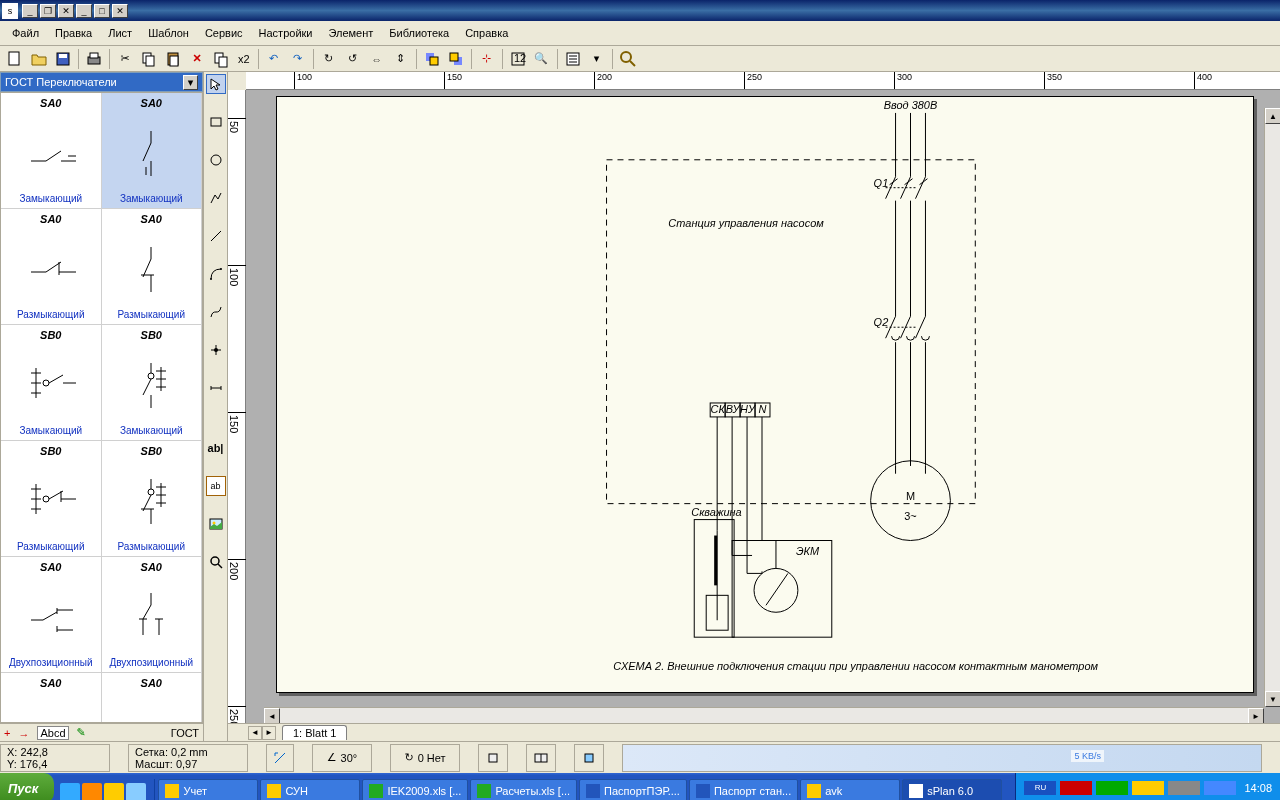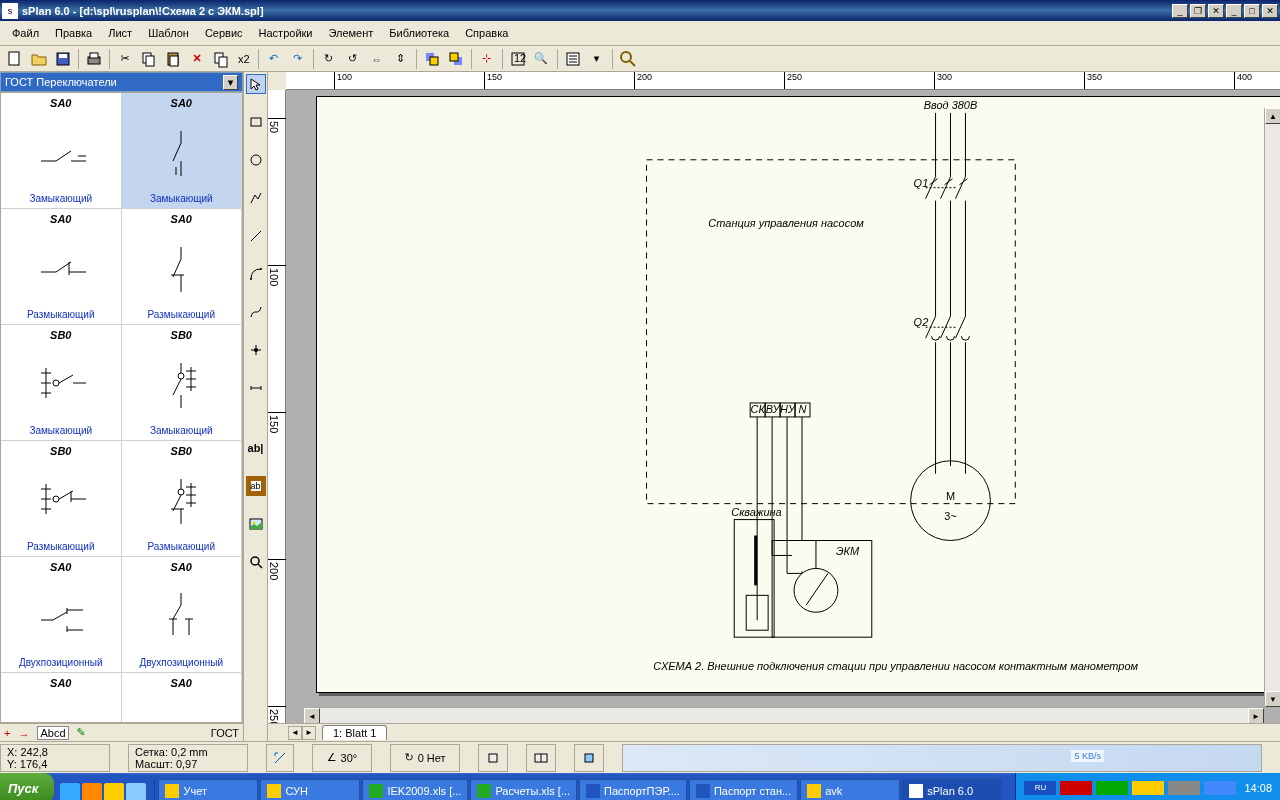--- a/index.html
+++ b/index.html
@@ -14,21 +14,21 @@
 .menubar { height: 19px; background: #ece9d8; display: flex; align-items: center; padding: 12px 4px; border-bottom: 1px solid #aca899; }
 .menubar span { padding: 2px 8px; cursor: default; }
 
 .toolbar { height: 26px; background: #ece9d8; border-bottom: 1px solid #aca899; display: flex; align-items: center; padding: 0 4px; gap: 2px; }
 .tb-btn { width: 22px; height: 22px; display: flex; align-items: center; justify-content: center; cursor: pointer; }
 .tb-sep { width: 1px; height: 20px; background: #aca899; margin: 0 2px; }
 .tb-text { padding: 0 4px; }
 
 .main { display: flex; height: 669px; }
 
-.leftcol { width: 244px; display: flex; flex-direction: column; border-right: 1px solid #aca899; }
+.leftcol { width: 204px; display: flex; flex-direction: column; border-right: 1px solid #aca899; }
 .lib-select { height: 20px; background: #fff; border: 1px solid #7f9db9; margin: 0; display: flex; align-items: center; padding: 0 4px; background: #316ac5; color: #fff; }
 .lib-select .arrow { margin-left: auto; width: 15px; background: #d4d0c8; color: #000; text-align: center; border: 1px solid #fff; border-right-color: #404040; border-bottom-color: #404040; }
 .lib-grid { flex: 1; background: #fff; overflow: hidden; display: grid; grid-template-columns: 1fr 1fr; grid-auto-rows: 116px; border: 1px solid #aca899; }
 .lib-cell { border-right: 1px solid #d0d0d0; border-bottom: 1px solid #d0d0d0; display: flex; flex-direction: column; align-items: center; justify-content: space-between; padding: 4px 0; cursor: pointer; }
 .lib-cell.sel { background: #c4d5f0; }
 .lib-cell .sym { flex: 1; display: flex; align-items: center; justify-content: center; width: 100%; }
 .lib-cell .ref { font-style: italic; font-weight: bold; color: #000; position: relative; top: 0; }
 .lib-cell .lbl { color: #1030c0; font-size: 10px; }
 .left-status { height: 18px; background: #ece9d8; border-top: 1px solid #aca899; display: flex; align-items: center; padding: 0 4px; gap: 8px; font-size: 10px; }
 
@@ -72,21 +72,20 @@
 .clock { font-size: 11px; padding-left: 4px; }
 .speed { position: absolute; right: 176px; bottom: 38px; font-size: 9px; color: #3a7ae0; background: rgba(255,255,255,0.7); padding: 1px 3px; }
 
 svg { overflow: visible; }
 </style>
 </head>
 <body>
 
 <div class="titlebar">
   <div class="icon">s</div>
-  <div class="title">sPlan 6.0 - [d:\spl\rusplan\!Схема 2 с ЭКМ.spl]</div>
   <div class="btns">
     <div>_</div>
     <div>❐</div>
     <div>✕</div>
     <div>_</div>
     <div>□</div>
     <div>✕</div>
   </div>
 </div>
 
@@ -422,21 +421,21 @@
         </svg>
       </div>
     <div class="tool">
         <svg width="14" height="14">
           <line x1="2" y1="7" x2="12" y2="7" stroke="#000"></line>
           <path d="M2 5v4M12 5v4" stroke="#000"></path>
         </svg>
       </div>
     <div style="height:4px"></div>
     <div class="tool" style="font-weight:bold">ab|</div>
-    <div class="tool" style="border:5px solid #a16207;font-size:9px;background:#fff">ab</div>
+    <div class="tool" style="border:1px solid #a16207;font-size:9px;background:#fff">ab</div>
     <div class="tool">
         <svg width="14" height="14">
           <rect x="1" y="2" width="12" height="10" fill="#cef" stroke="#000"></rect>
           <circle cx="5" cy="6" r="1.5" fill="#fc0"></circle>
           <path d="M1 10l4-3l3 2l5-4v7H1z" fill="#4a4"></path>
         </svg>
       </div>
     <div class="tool">
         <svg width="14" height="14">
           <circle cx="6" cy="6" r="4" fill="none" stroke="#000" stroke-width="1.5"></circle>

